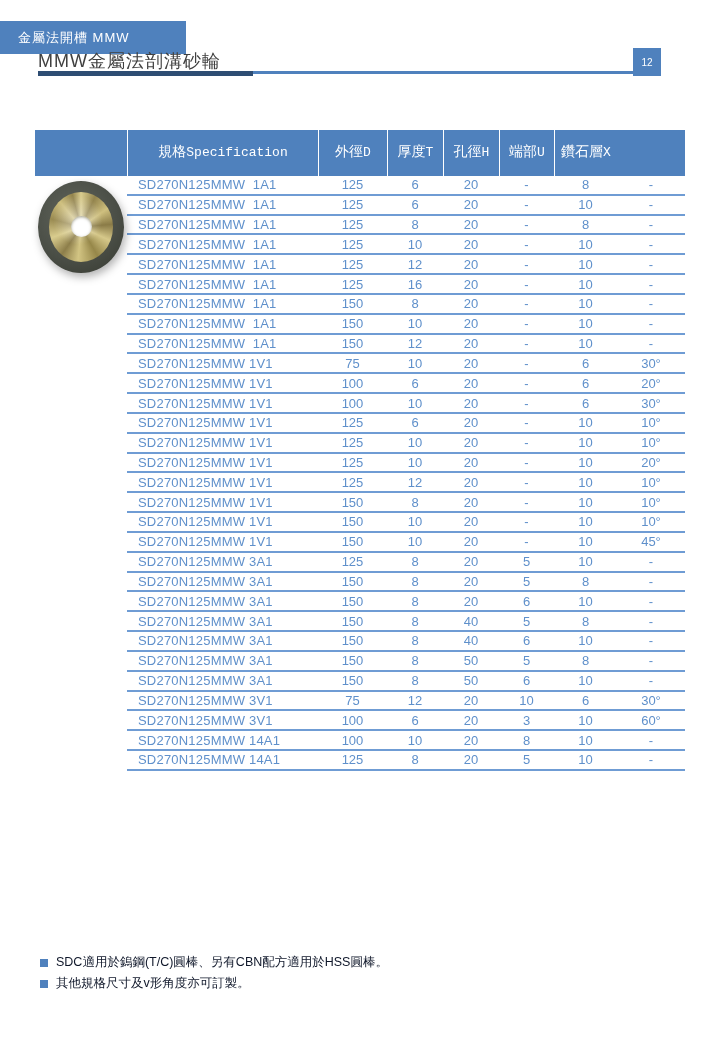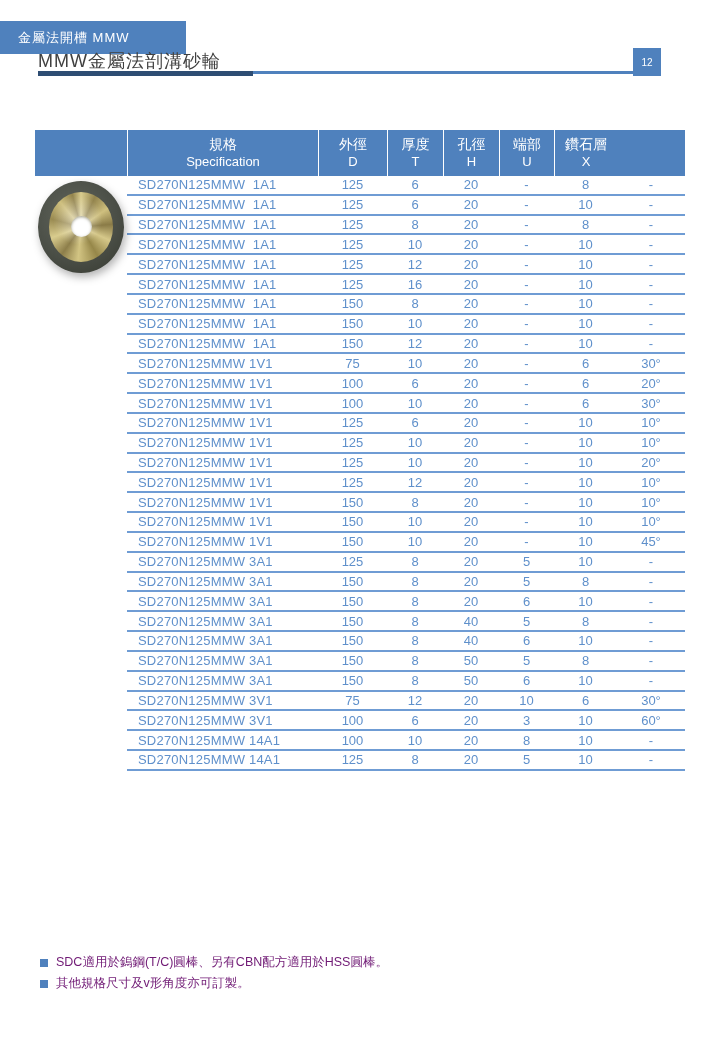--- a/index.html
+++ b/index.html
@@ -35,22 +35,23 @@
   }
 
   
   .spec-table { position:absolute; left:35px; top:130px; width:650px; }
   .thead {
     display:grid;
     grid-template-columns:92px 191px 69px 56px 56px 55px 63px 68px;
     height:46px; background:#4f81bd; color:#ffffff;
   }
   .th {
-    display:flex; flex-direction:column; align-items:center; justify-content:center;
+    display:flex; flex-direction:row; align-items:center; justify-content:center;
     line-height:1.25;
+    font-family:Liberation Mono, monospace;
   }
   .th + .th { border-left:1.5px solid #ffffff; }
   .th .zh { font-size:14px; }
   .th .en { font-size:13px; }
 
   .tbody-wrap { display:flex; }
   .img-col { width:92px; position:relative; }
   .rows {
     width:558px; height:595px;
     display:flex; flex-direction:column;
@@ -83,21 +84,21 @@
                      #d9cc8e 250deg, #9a8b52 285deg, #cfc07f 320deg, #93844d 345deg, #d9cc8e 360deg);
   }
   .wheel .bore {
     position:absolute; left:33px; top:35px; width:21px; height:21px;
     border-radius:50%; background:#ffffff;
     box-shadow:inset 0 1px 3px rgba(90,85,50,0.55);
   }
 
   
   .notes { position:absolute; left:40px; top:952px; }
-  .note { display:flex; align-items:center; height:21px; color:#701a75; font-size:12.5px; }
+  .note { display:flex; align-items:center; height:21px; color:#0f172a; font-size:12.5px; }
   .note .sq {
     width:8px; height:8px; background:#4f81bd; margin-right:8px; flex:0 0 auto;
   }
 </style>
 </head>
 <body>
 
 <div class="page">
 
   <div class="banner">

